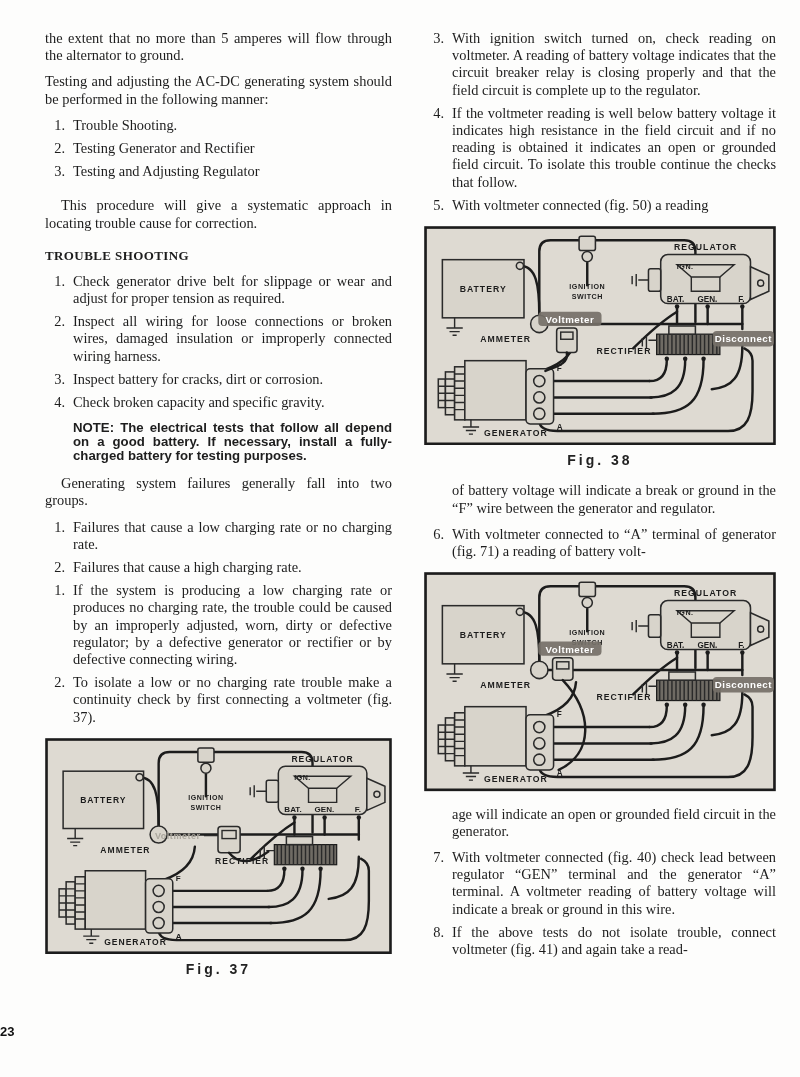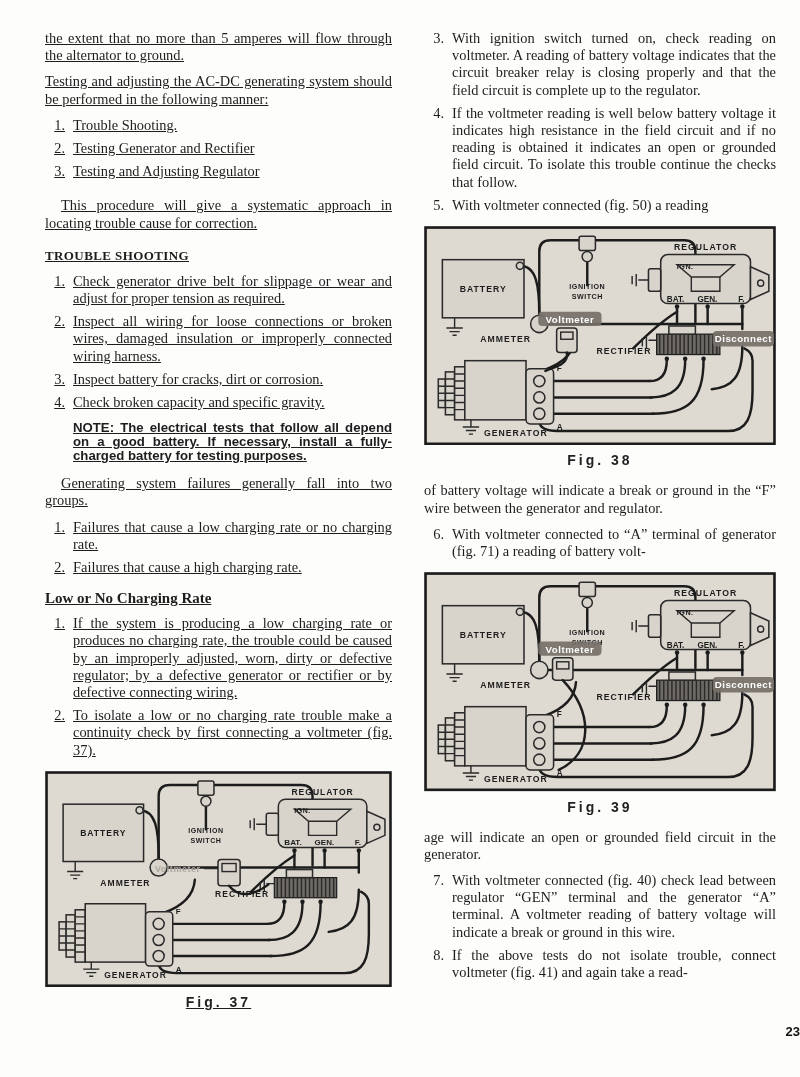--- a/index.html
+++ b/index.html
@@ -1,42 +1,42 @@
 <!DOCTYPE html>
 <html><head>
 <meta charset="utf-8">
 <style>
   html,body{margin:0;padding:0;background:#ffffff;}
   .page{
     position:relative;width:800px;height:1077px;background:#fdfdfc;
     font-family:"Liberation Serif", serif;color:#1d1d1d;overflow:hidden;
   }
   .col{position:absolute;top:30px;}
-  .col-left{left:45px;width:347px;text-decoration:underline;}
+  .col-left{left:45px;width:347px;}
   .col-right{left:424px;width:352px;}
   .para{font-size:14.4px;line-height:17.2px;text-align:justify;margin:0 0 9px 0;}
   .para.indent{text-indent:16px;}
-  .para.cont{}
+  .para.cont{margin-left:28px;}
   .li{display:flex;margin:0 0 6px 0;font-size:14.4px;line-height:17.2px;}
   .li .num{flex:0 0 20px;text-align:right;padding-right:8px;font-size:14.4px;}
   .li .txt{flex:1;text-align:justify;}
   h2.section{font-size:13px;font-weight:bold;letter-spacing:.4px;margin:16px 0 9px 0;}
   h3.subsection{font-size:15px;font-weight:bold;margin:14px 0 8px 0;}
   .note{
     font-family:"Liberation Sans", sans-serif;font-weight:bold;
     font-size:13.2px;line-height:14px;margin:10px 0 12px 28px;text-align:justify;
   }
   .figure{margin:12px 0 14px 0;}
   .figure svg{display:block;width:100%;height:auto;}
   .figure figcaption{
     text-align:center;font-family:"Liberation Sans", sans-serif;
     font-weight:bold;font-size:14px;letter-spacing:3px;margin-top:7px;color:#222;
   }
   .pageno{
-    position:absolute;left:0;right:0;top:1024px;text-align:right;
+    position:absolute;left:0;right:0;top:1024px;text-align:left;
     font-family:"Liberation Sans", sans-serif;font-weight:bold;font-size:13px;color:#111;
   }
   
   .dg-line{fill:none;stroke:#1c1c1c;stroke-width:2.4;stroke-linecap:round;}
   .dg-thin{fill:none;stroke:#2a2a2a;stroke-width:1.4;}
   .dg-box{fill:#d8d4cb;stroke:#2a2a2a;stroke-width:1.5;}
   .dg-dark{fill:#1c1c1c;}
   .dlabel{font-family:"Liberation Sans", sans-serif;font-weight:bold;font-size:8.5px;
           letter-spacing:1px;fill:#1c1c1c;text-anchor:middle;}
   .dsmall{font-family:"Liberation Sans", sans-serif;font-weight:bold;font-size:7px;
@@ -101,21 +101,20 @@
 
     <div class="li">
       <span class="num">1.</span>
       <span class="txt">Failures that cause a low charging rate or no charging rate.</span>
     </div>
     <div class="li">
       <span class="num">2.</span>
       <span class="txt">Failures that cause a high charging rate.</span>
     </div>
 
-    <h3 class="subsection">Low or No Charging Rate</h3>
 
     <div class="li">
       <span class="num">1.</span>
       <span class="txt">If the system is producing a low charging rate or produces no charging rate, the trouble could be caused by an improperly adjusted, worn, dirty or defective regulator; by a defective generator or rectifier or by defective connecting wiring.</span>
     </div>
     <div class="li">
       <span class="num">2.</span>
       <span class="txt">To isolate a low or no charging rate trouble make a continuity check by first connecting a voltmeter (fig. 37).</span>
     </div>
 
@@ -467,21 +466,20 @@
           <path class="dg-line" d="M140,124 C142,136 128,138 119,142"></path>
         </g>
         <g class="only39">
           <rect class="halo" x="112" y="68" width="62" height="14" rx="4"></rect>
           <text class="dwhite" x="143" y="79">Voltmeter</text>
           <rect class="dg-box" x="126" y="84" width="20" height="22" rx="3"></rect>
           <rect class="dg-thin" x="130" y="88" width="12" height="7" fill="none"></rect>
           <path class="dg-line" d="M136,106 C166,138 166,178 132,194"></path>
         </g>
       </svg>
-      <figcaption>Fig. 39</figcaption>
     </figure>
 
     <p class="para cont">age will indicate an open or grounded field circuit in the generator.</p>
 
     <div class="li">
       <span class="num">7.</span>
       <span class="txt">With voltmeter connected (fig. 40) check lead between regulator “GEN” terminal and the generator “A” terminal. A voltmeter reading of battery voltage will indicate a break or ground in this wire.</span>
     </div>
     <div class="li">
       <span class="num">8.</span>

